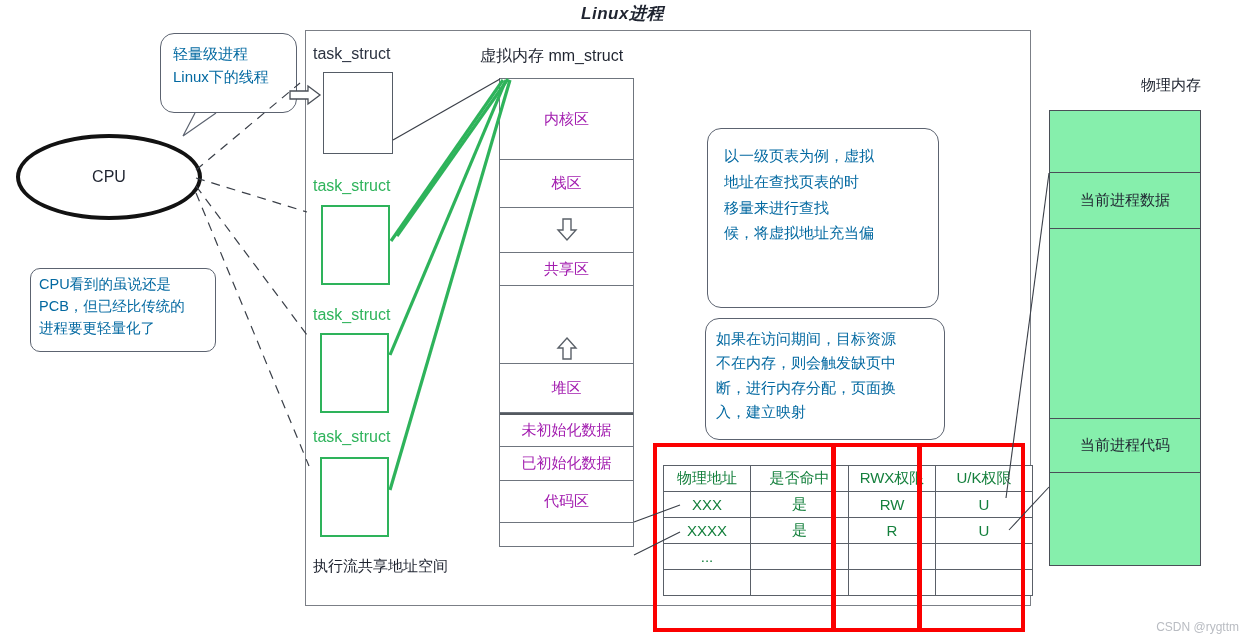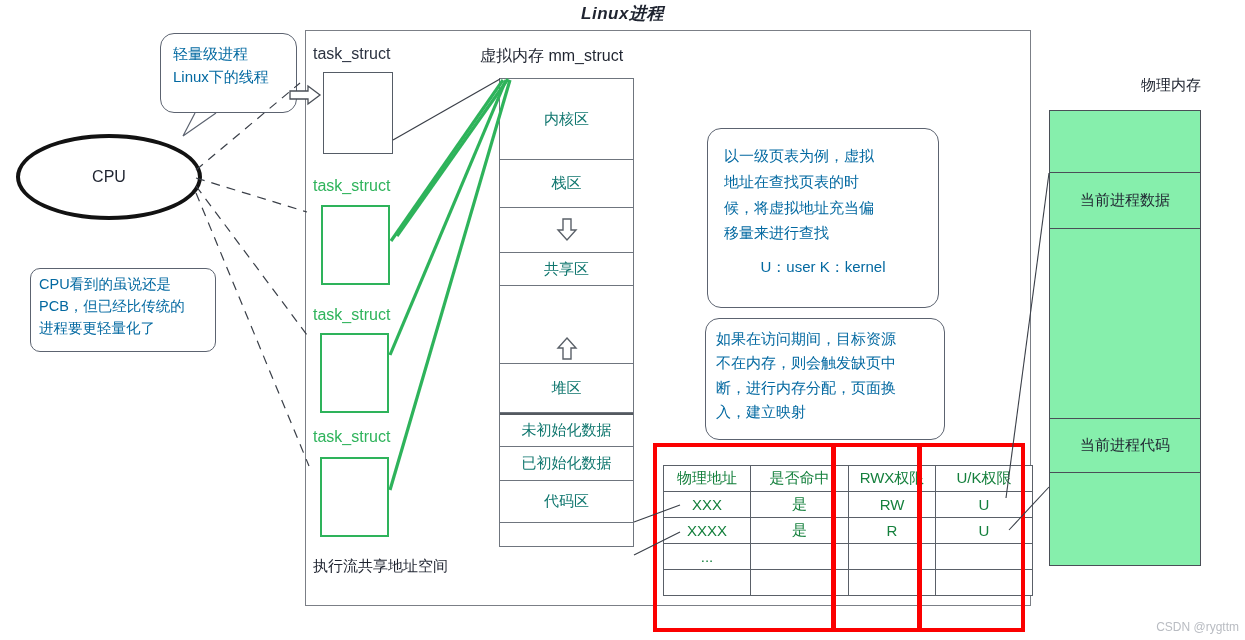--- a/index.html
+++ b/index.html
@@ -12,21 +12,21 @@
   .proc-frame{left:305px;top:30px;width:726px;height:576px;border:1.5px solid #7b7f86;box-sizing:border-box;}
   .lbl{font-size:16px;white-space:nowrap;}
   .lbl-ts-black{color:#2b3240;}
   .lbl-ts-green{color:#2eb35b;}
   
   .ts-box{border:1.5px solid #555c66;box-sizing:border-box;background:#fff;}
   .ts-box.green{border:2.5px solid #2eb35b;}
   
   .vm{left:499px;top:78px;width:135px;border:1.5px solid #6f757e;box-sizing:border-box;background:#fff;}
   .vm-cell{border-bottom:1.5px solid #6f757e;box-sizing:border-box;display:flex;
-           align-items:center;justify-content:center;font-size:15px;color:#0f766e;}
+           align-items:center;justify-content:center;font-size:15px;color:#a21caf;}
   .vm-cell:last-child{border-bottom:none;}
   
   .cpu{left:16px;top:134px;width:178px;height:78px;border:4px solid #121212;border-radius:50%;
        display:flex;align-items:center;justify-content:center;font-size:16px;background:#fff;}
   
   .callout{box-sizing:border-box;border:1.2px solid #5c6370;border-radius:14px;background:#fff;
            font-size:15px;line-height:1.55;padding:8px 12px;color:#0369a1;}
   .callout.sq{border-radius:10px;}
   
   .phys{left:1049px;top:110px;width:152px;border:1.3px solid #4a4f57;box-sizing:border-box;background:#86efac;font-family:Liberation Serif, serif;}
@@ -116,23 +116,22 @@
     <span>代码区</span>
     </div>
   <div class="vm-cell" style="height:23px;">
     <span></span>
     </div>
 </div>
 
 <div class="abs callout" style="left:707px;top:128px;width:232px;height:180px;padding:14px 16px;line-height:1.72;">
   <div>以一级页表为例，虚拟</div>
   <div>地址在查找页表的时</div>
+  <div>移量来进行查找</div>
   <div>候，将虚拟地址充当偏</div>
-  <div>移量来进行查找</div>
-  <div style="margin-top:8px;text-align:center;">U：user  K：kernel</div>
 </div>
 
 <div class="abs callout" style="left:705px;top:318px;width:240px;height:122px;padding:8px 10px;line-height:1.62;">
   <div>如果在访问期间，目标资源</div>
   <div>不在内存，则会触发缺页中</div>
   <div>断，进行内存分配，页面换</div>
   <div>入，建立映射</div>
 </div>
 
 <table class="abs ptable">

